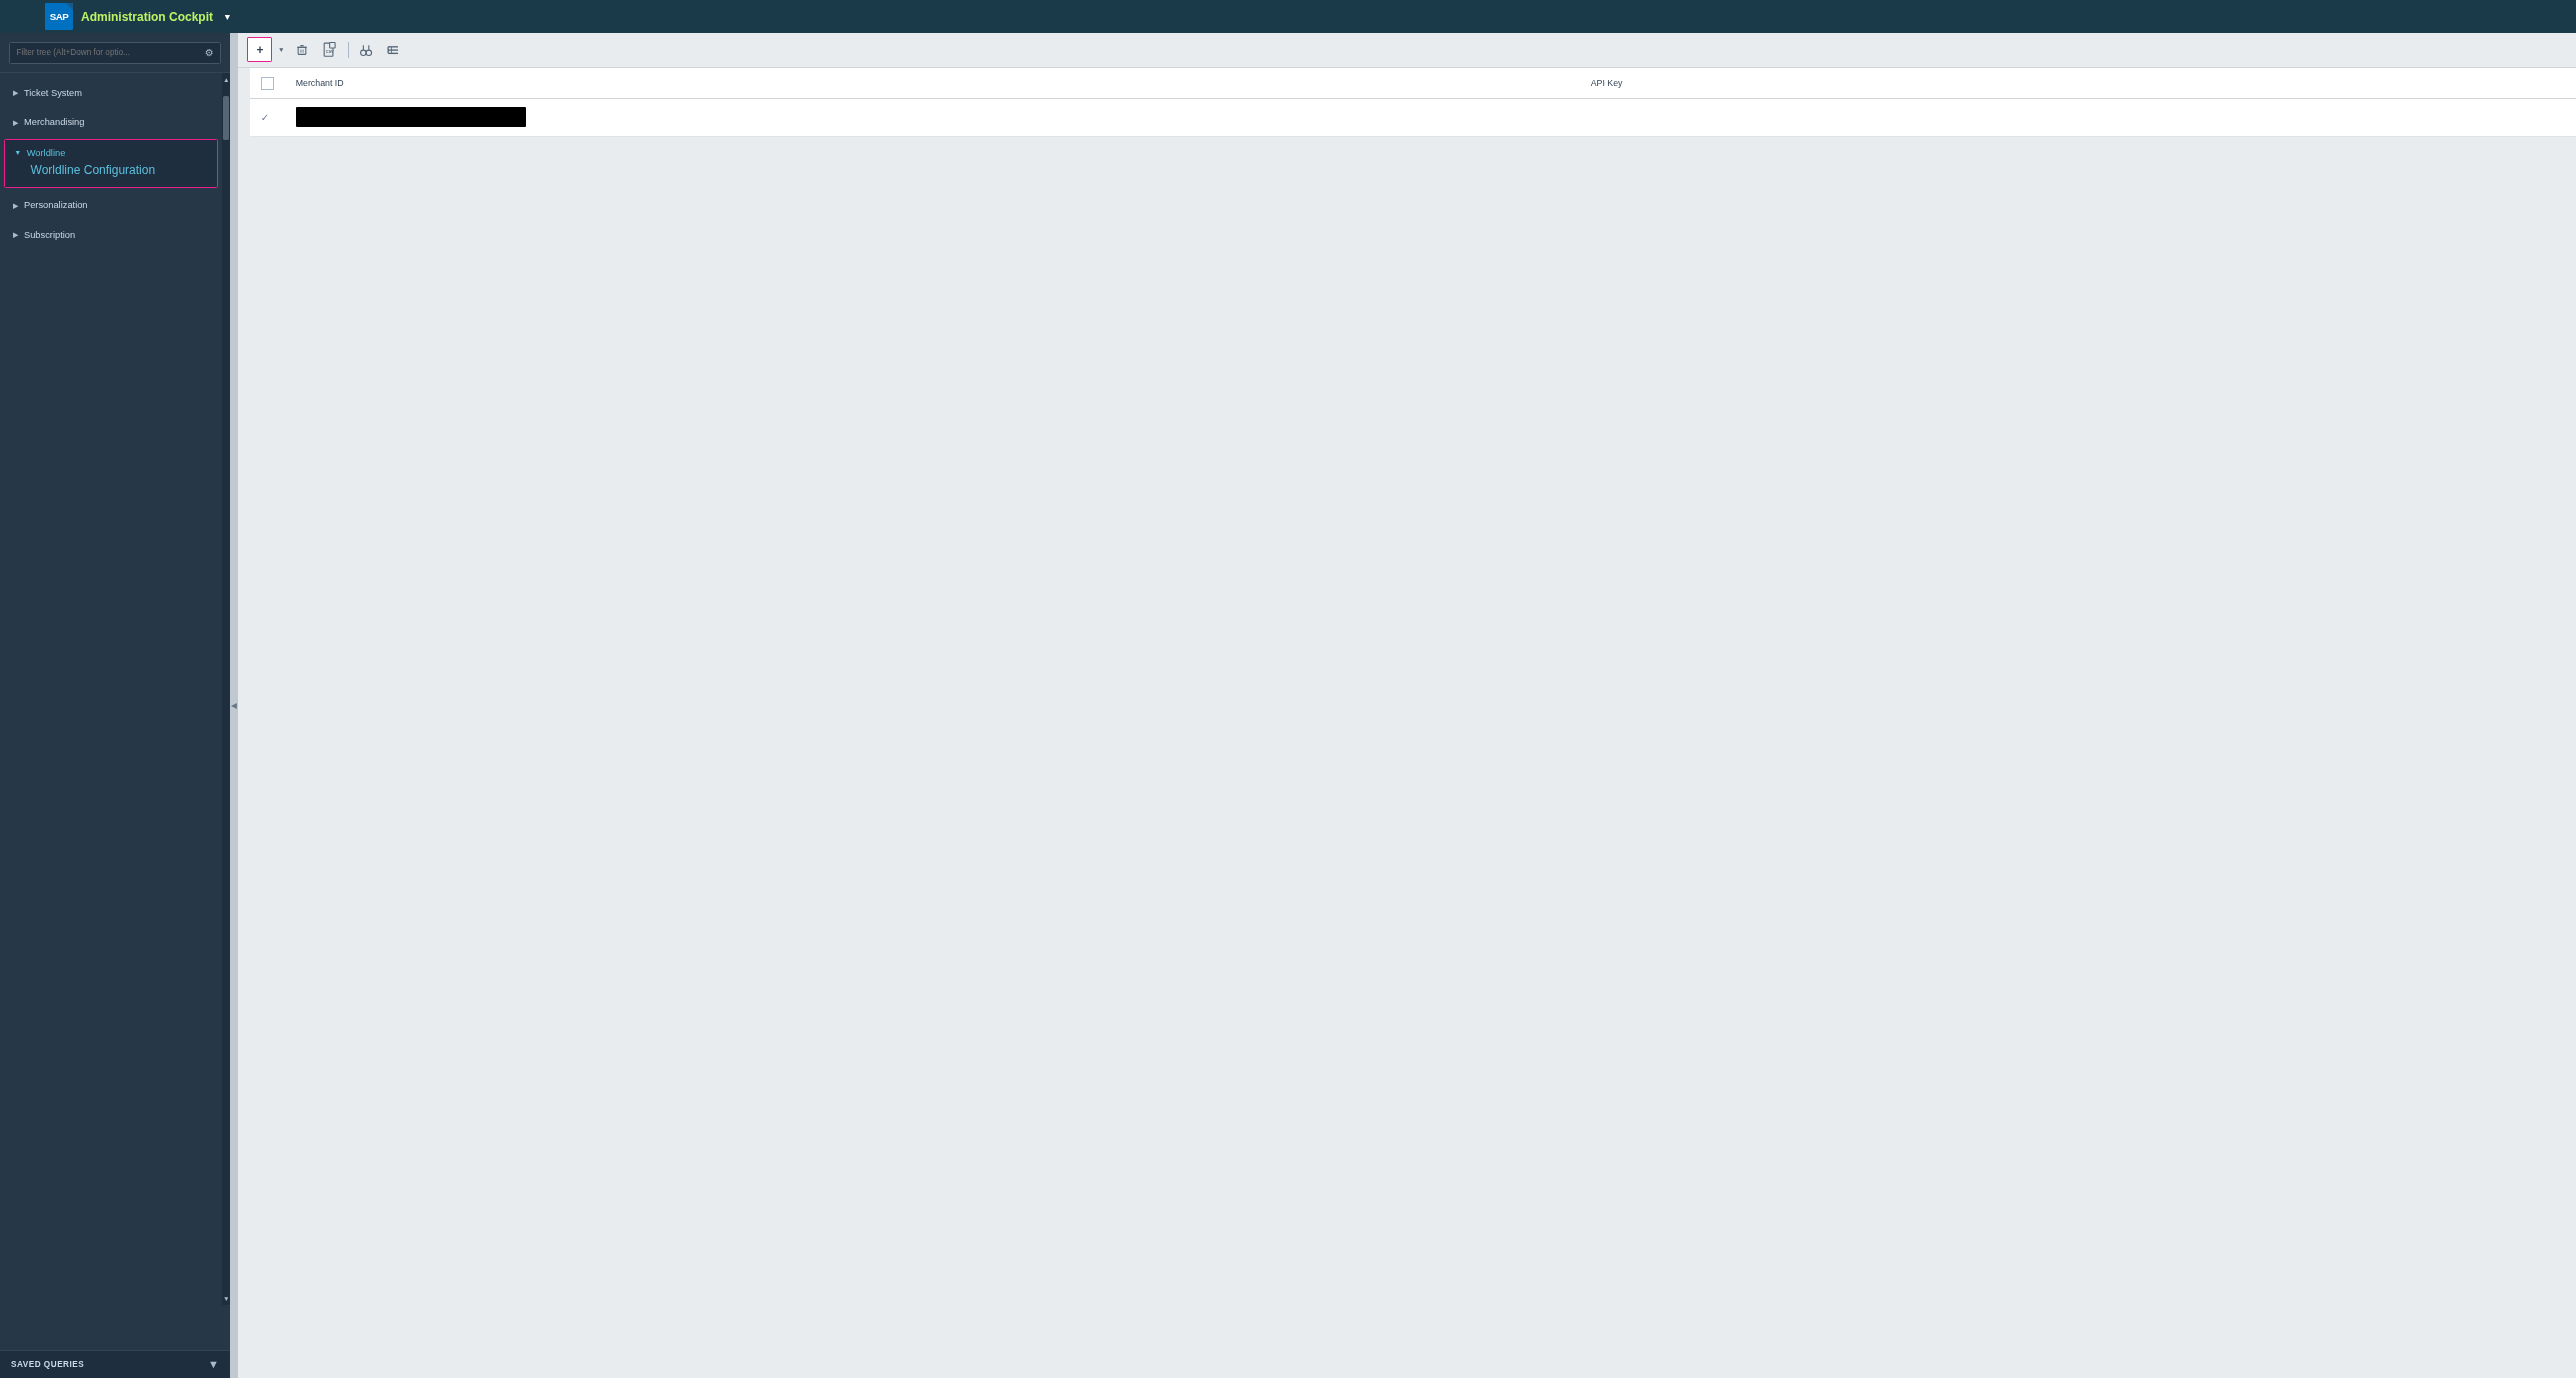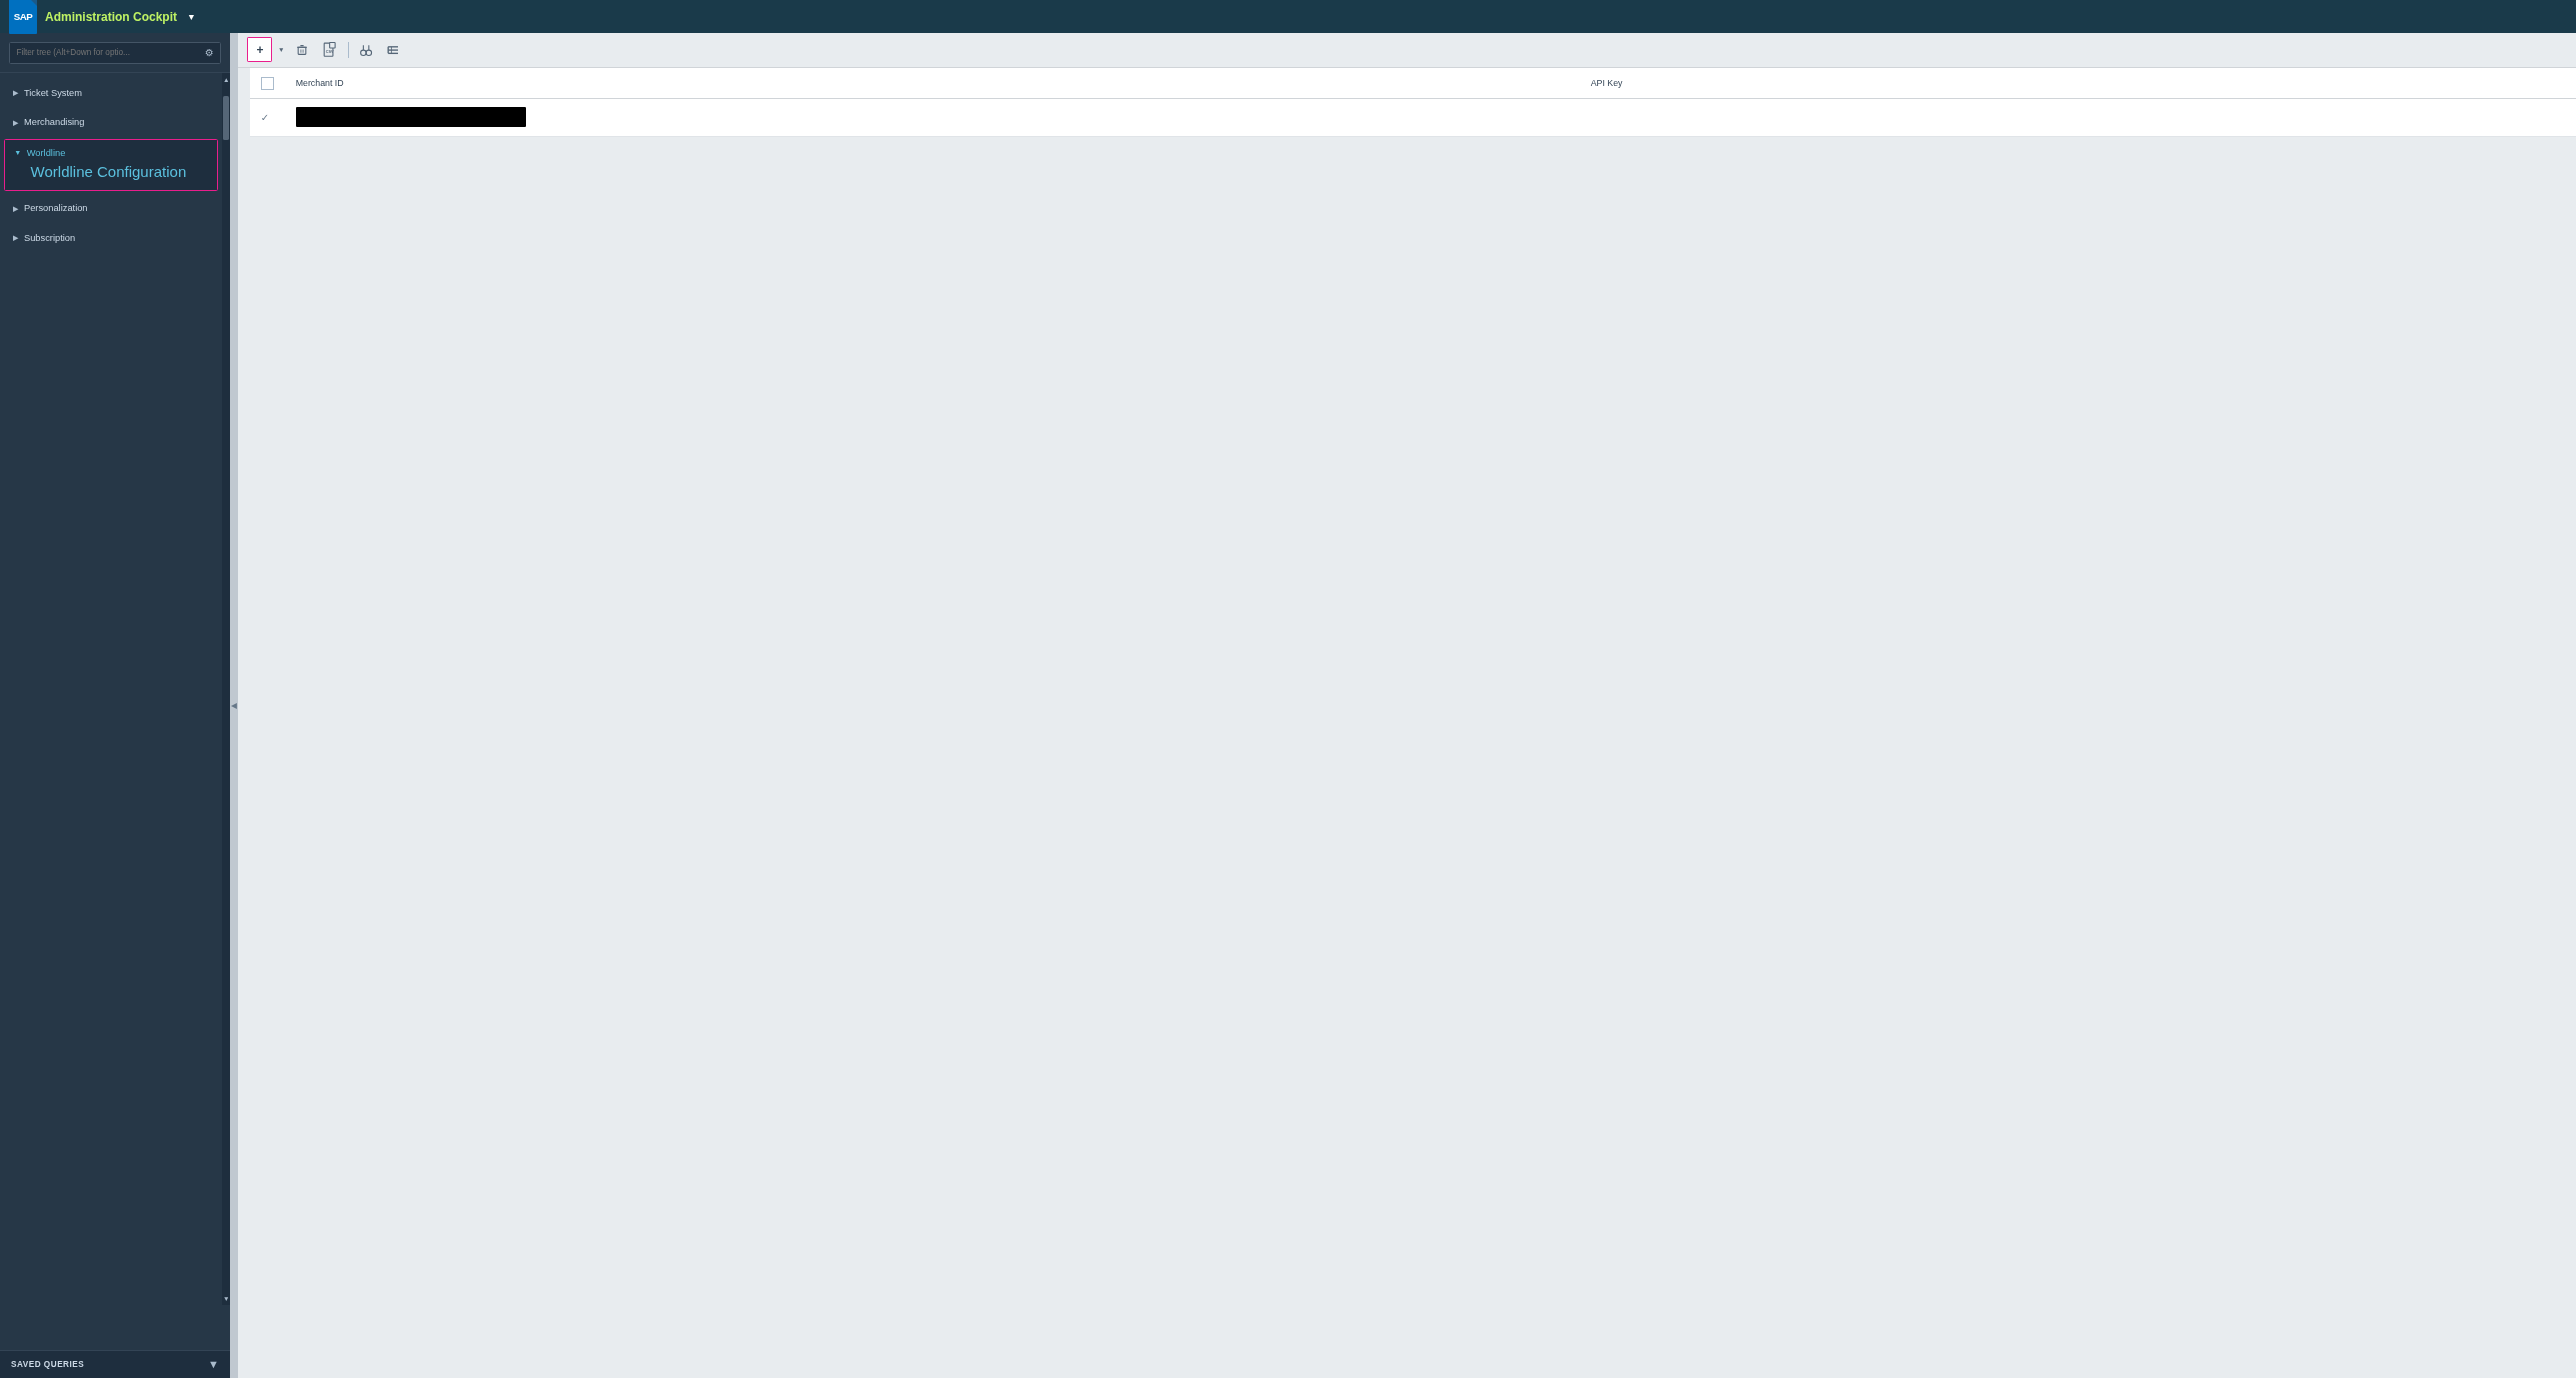--- a/index.html
+++ b/index.html
@@ -10,27 +10,28 @@
       background: #1a3a4a;
       height: 33px;
       display: flex;
       align-items: center;
       padding: 0 8.8px;
       gap: 7.7px;
     }
     .sap-logo {
       background: #0070c0;
       width: 28.5px;
-      height: 35px;
+      height: 27px;
       display: flex;
       align-items: center;
       justify-content: center;
       border-radius: 1.1px;
       position: relative;
       overflow: hidden;
+      margin-left: 36px;
     }
     .sap-logo-text {
       color: white;
       font-size: 9.8px;
       font-weight: bold;
       letter-spacing: -0.5px;
     }
     .sap-logo-triangle {
       position: absolute;
       top: 0; right: 0;
@@ -127,21 +128,21 @@
       gap: 5.5px;
       color: #5bc0de;
       font-size: 9.3px;
     }
     .nav-item.active-parent .parent-row .arrow {
       color: #5bc0de;
     }
     .nav-child {
       padding: 5.5px 0 2.2px 16.4px;
       color: #5bc0de;
-      font-size: 15px;
+      font-size: 12px;
       cursor: pointer;
     }
 
     
     .sidebar-scrollbar {
       width: 7.7px;
       background: #1e2e3e;
       display: flex;
       flex-direction: column;
       align-items: center;

